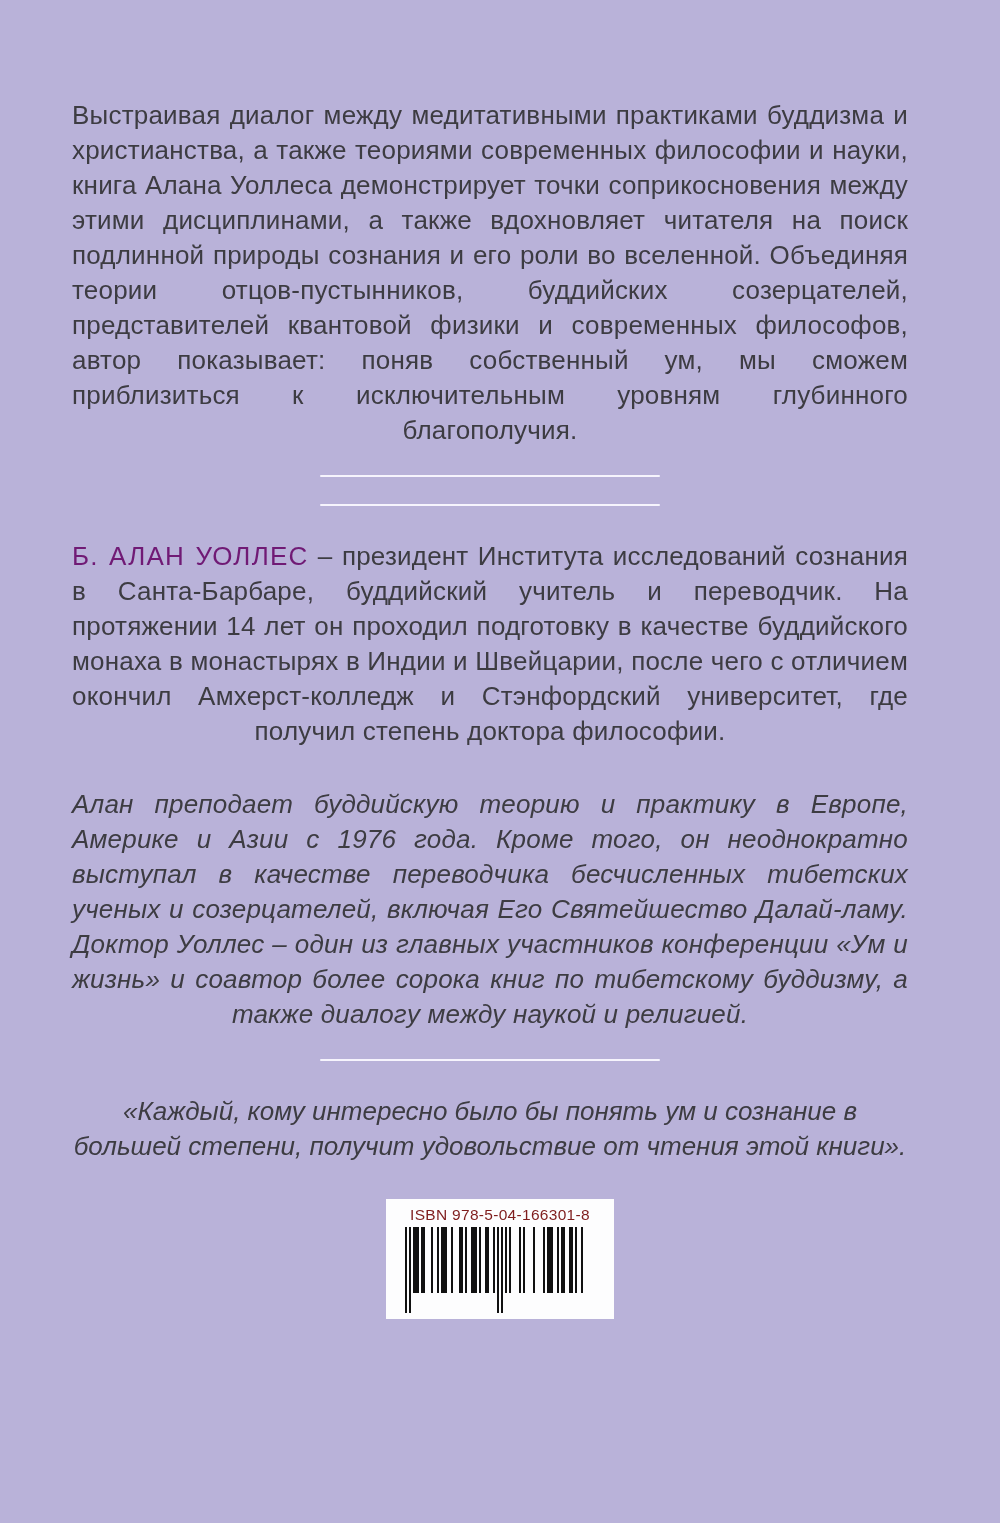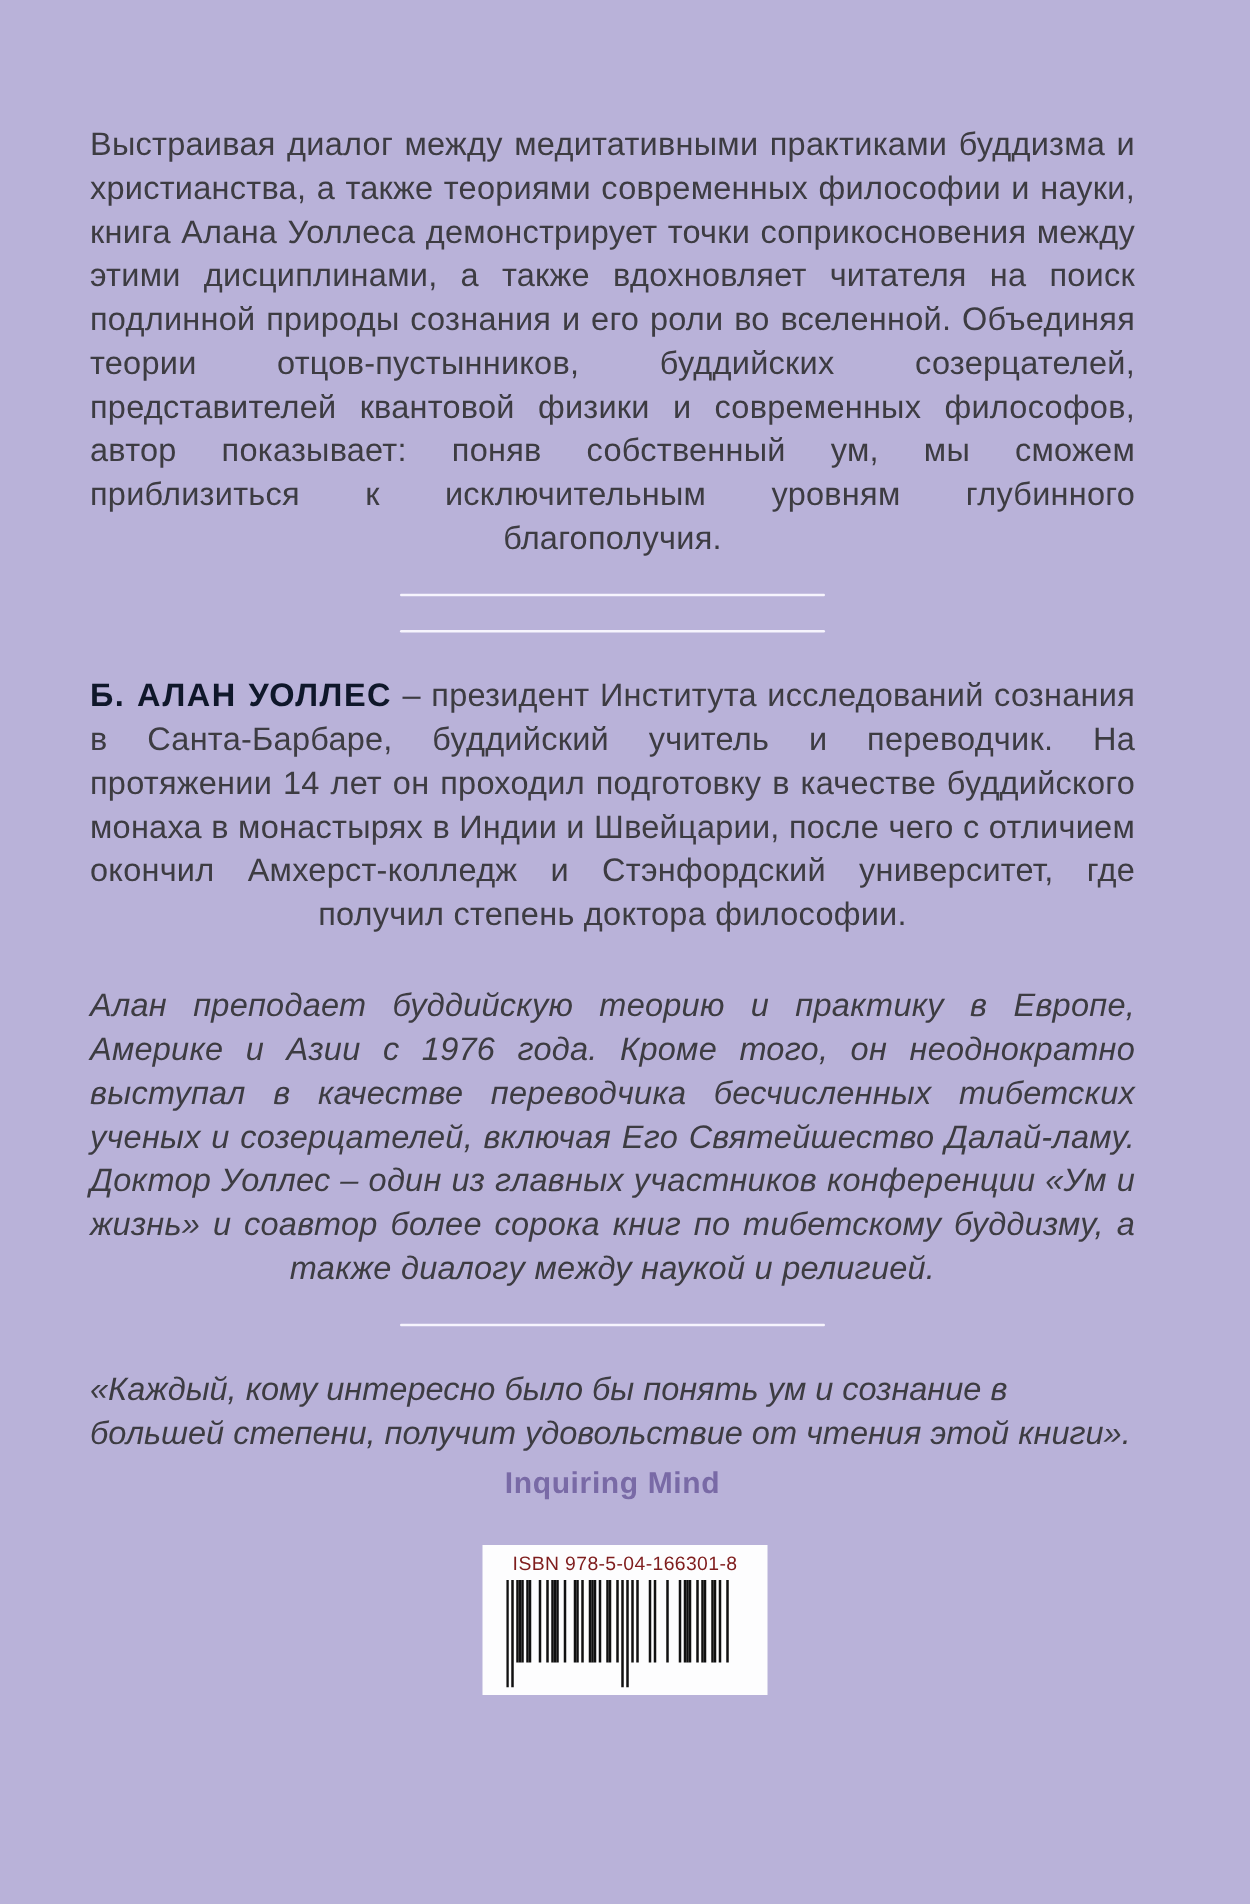--- a/index.html
+++ b/index.html
@@ -40,32 +40,32 @@
     font-size: 23px;
     line-height: 35px;
     font-weight: 700;
     letter-spacing: 0.6px;
     color: #f3f1fb;
     text-align: center;
   }
   .bio1 { margin-top: 33px; }
   .bio2 { margin-top: 38px; font-style: italic; }
   .author-name {
-    color: #0f172a;
-    font-weight: 700;
+    color: #701a75;
+    font-weight: 400;
     letter-spacing: 1.2px;
   }
   .quote {
     margin: 33px auto 0;
     font-size: 26px;
     line-height: 35px;
     font-style: italic;
     font-weight: 300;
     color: #3d3c42;
-    text-align: left;
+    text-align: center;
   }
   .quote-source {
     margin: 9px 0 0;
     text-align: center;
     font-size: 24px;
     font-weight: 700;
     color: #796aa6;
     letter-spacing: 0.5px;
   }
   .barcode-box {
@@ -111,21 +111,20 @@
   <div class="divider"></div>
 
   <p class="body-text bio1"><span class="author-name">Б. АЛАН УОЛЛЕС</span><span> – президент Института исследований сознания в Санта-Барбаре, буддийский учитель и переводчик. На протяжении 14 лет он проходил подготовку в качестве буддийского монаха в монастырях в Индии и Швейцарии, после чего с отличием окончил Амхерст-колледж и Стэнфордский университет, где получил степень доктора философии.</span></p>
 
   <p class="body-text bio2">Алан преподает буддийскую теорию и практику в Европе, Америке и Азии с 1976 года. Кроме того, он неоднократно выступал в качестве переводчика бесчисленных тибетских ученых и созерцателей, включая Его Святейшество Далай-ламу. Доктор Уоллес – один из главных участников конференции «Ум и жизнь» и соавтор более сорока книг по тибетскому буддизму, а также диалогу между наукой и религией.</p>
 
   <div class="divider"></div>
 
   <p class="quote">«Каждый, кому интересно было бы понять ум и сознание в большей степени, получит удовольствие от чтения этой книги».</p>
 
-  <p class="quote-source">Inquiring Mind</p>
 
   <div class="barcode-box">
     <div class="isbn-label">ISBN 978-5-04-166301-8</div>
     <div class="barcode-wrap">
       <svg id="barcode-svg" width="190" height="86">
           <rect x="0" y="0" width="2" height="86" fill="#111"></rect>
           <rect x="4" y="0" width="2" height="86" fill="#111"></rect>
           <rect x="8" y="0" width="2" height="66" fill="#111"></rect>
           <rect x="10" y="0" width="2" height="66" fill="#111"></rect>
           <rect x="12" y="0" width="2" height="66" fill="#111"></rect>

